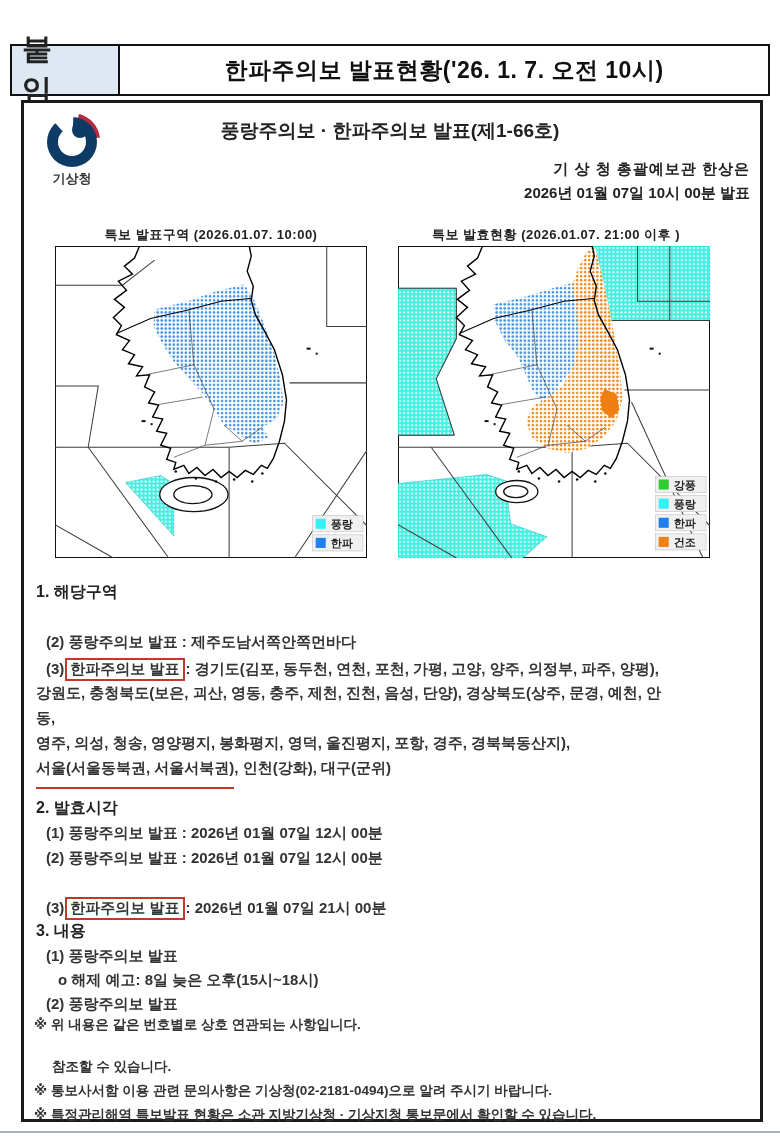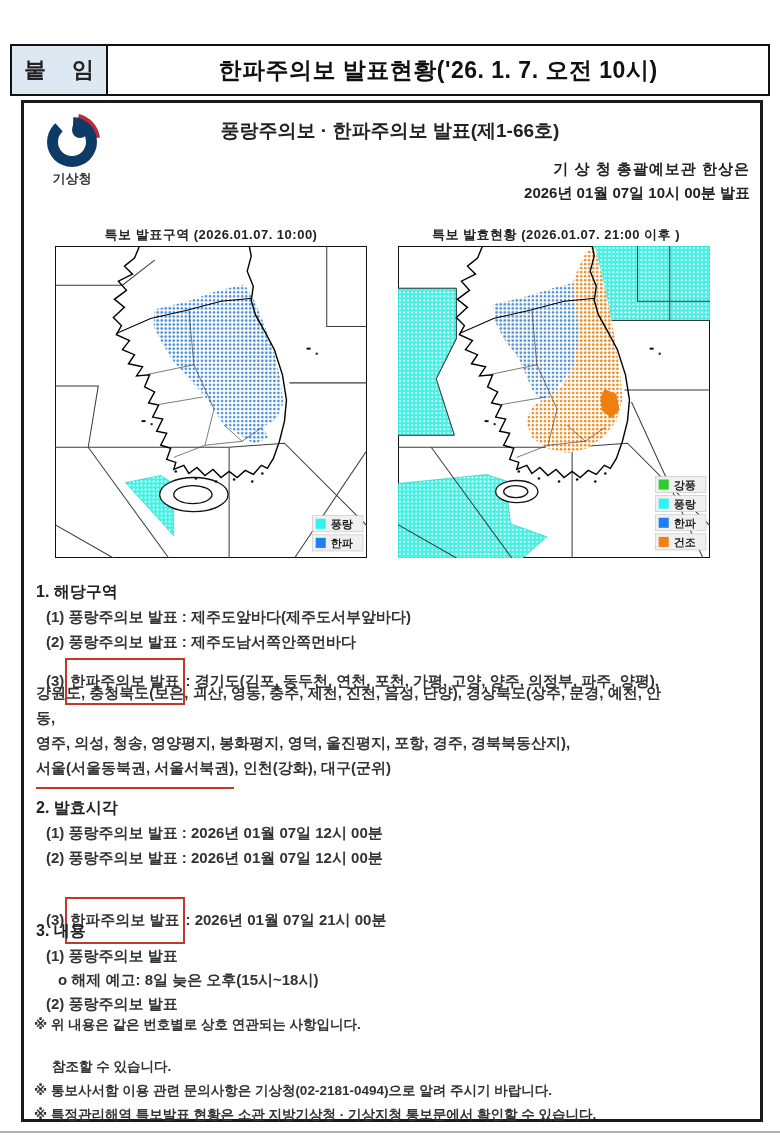--- a/index.html
+++ b/index.html
@@ -1,33 +1,33 @@
 <!DOCTYPE html>
 <html><head>
 <meta charset="utf-8">
 <style>
   html,body{margin:0;padding:0;background:#fff;}
   .page{position:relative;width:780px;height:1144px;background:#ffffff;
         font-family:"Liberation Sans","DejaVu Sans",sans-serif;color:#2e2e2e;overflow:hidden;}
   .abs{position:absolute;}
   
   .hdr{top:44px;left:10px;width:756px;height:48px;border:2px solid #111;display:flex;}
-  .hdr-label{width:96px;background:#dde8f3;border-right:2px solid #111;display:flex;align-items:center;justify-content:center;
-             font-size:22px;font-weight:700;letter-spacing:10px;color:#222;padding-left:10px;box-sizing:border-box;}
+  .hdr-label{width:108px;background:#dde8f3;border-right:2px solid #111;display:flex;align-items:center;justify-content:center;
+             font-size:30px;font-weight:700;letter-spacing:10px;color:#222;padding-left:10px;box-sizing:border-box;}
   .hdr-title{flex:1;display:flex;align-items:center;justify-content:center;font-size:23px;font-weight:800;color:#101010;letter-spacing:0.5px;}
   
   .mainbox{top:100px;left:21px;width:742px;height:1022px;border:3px solid #1a1a1a;background:#fff;box-sizing:border-box;}
   .agency{top:170px;left:36px;width:72px;text-align:center;font-size:13px;font-weight:700;color:#333;}
   .btitle{top:118px;left:120px;width:540px;text-align:center;font-size:19px;font-weight:800;color:#222;}
   .issuer1{top:160px;right:30px;text-align:center;font-size:15px;font-weight:700;color:#222;letter-spacing:1px;}
   .issuer2{top:184px;right:30px;text-align:right;font-size:15px;font-weight:700;color:#222;}
   .maptitle{top:226px;text-align:center;font-size:13px;font-weight:700;color:#222;letter-spacing:0.5px;}
   .bodyline{font-size:15px;font-weight:700;color:#333;white-space:nowrap;}
   .sechead{font-size:16px;font-weight:800;color:#222;white-space:nowrap;}
-  .redbox{display:inline-block;border:2px solid #c0392b;padding:12px 3px;margin:0 1px;}
+  .redbox{display:inline-block;border:2px solid #c0392b;padding:0 3px;margin:0 1px;}
   .redline{border-bottom:2px solid #c0392b;padding-bottom:11px;}
   .note{font-size:13.5px;font-weight:600;color:#333;white-space:nowrap;}
   .divider{top:1131px;left:0;width:780px;height:2px;background:#a9b0b6;}
 </style>
 </head>
 <body>
 
 <div class="page">
 
   <div class="abs hdr">
@@ -203,21 +203,20 @@
       <rect x="256" y="267" width="50" height="16" fill="#f0f0f0" stroke="#c0c0c0" stroke-width="0.6"></rect>
       <rect x="259" y="270" width="10" height="10" fill="#1d7ff0"></rect>
       <text x="274" y="279" font-size="11" font-weight="bold" fill="#222">한파</text>
       <rect x="256" y="286" width="50" height="16" fill="#f0f0f0" stroke="#c0c0c0" stroke-width="0.6"></rect>
       <rect x="259" y="289" width="10" height="10" fill="#f08018"></rect>
       <text x="274" y="298" font-size="11" font-weight="bold" fill="#222">건조</text>
     </g>
   </svg>
 
   <div class="abs sechead" style="top:582px;left:36px;">1. 해당구역</div>
-  <div class="abs bodyline" style="top:608px;left:46px;">(1) 풍랑주의보 발표 : 제주도앞바다(제주도서부앞바다)</div>
   <div class="abs bodyline" style="top:633px;left:46px;">(2) 풍랑주의보 발표 : 제주도남서쪽안쪽먼바다</div>
   <div class="abs bodyline" style="top:658px;left:46px;">
     <span>(3)</span><span class="redbox">한파주의보 발표</span><span>: 경기도(김포, 동두천, 연천, 포천, 가평, 고양, 양주, 의정부, 파주, 양평),</span>
   </div>
   <div class="abs bodyline" style="top:684px;left:36px;">강원도, 충청북도(보은, 괴산, 영동, 충주, 제천, 진천, 음성, 단양), 경상북도(상주, 문경, 예천, 안</div>
   <div class="abs bodyline" style="top:709px;left:36px;">동,</div>
   <div class="abs bodyline" style="top:734px;left:36px;">영주, 의성, 청송, 영양평지, 봉화평지, 영덕, 울진평지, 포항, 경주, 경북북동산지),</div>
   <div class="abs bodyline" style="top:759px;left:36px;">
     <span class="redline">서울(서울동북권, 서울서북권)</span><span>, 인천(강화), 대구(군위)</span>
   </div>

